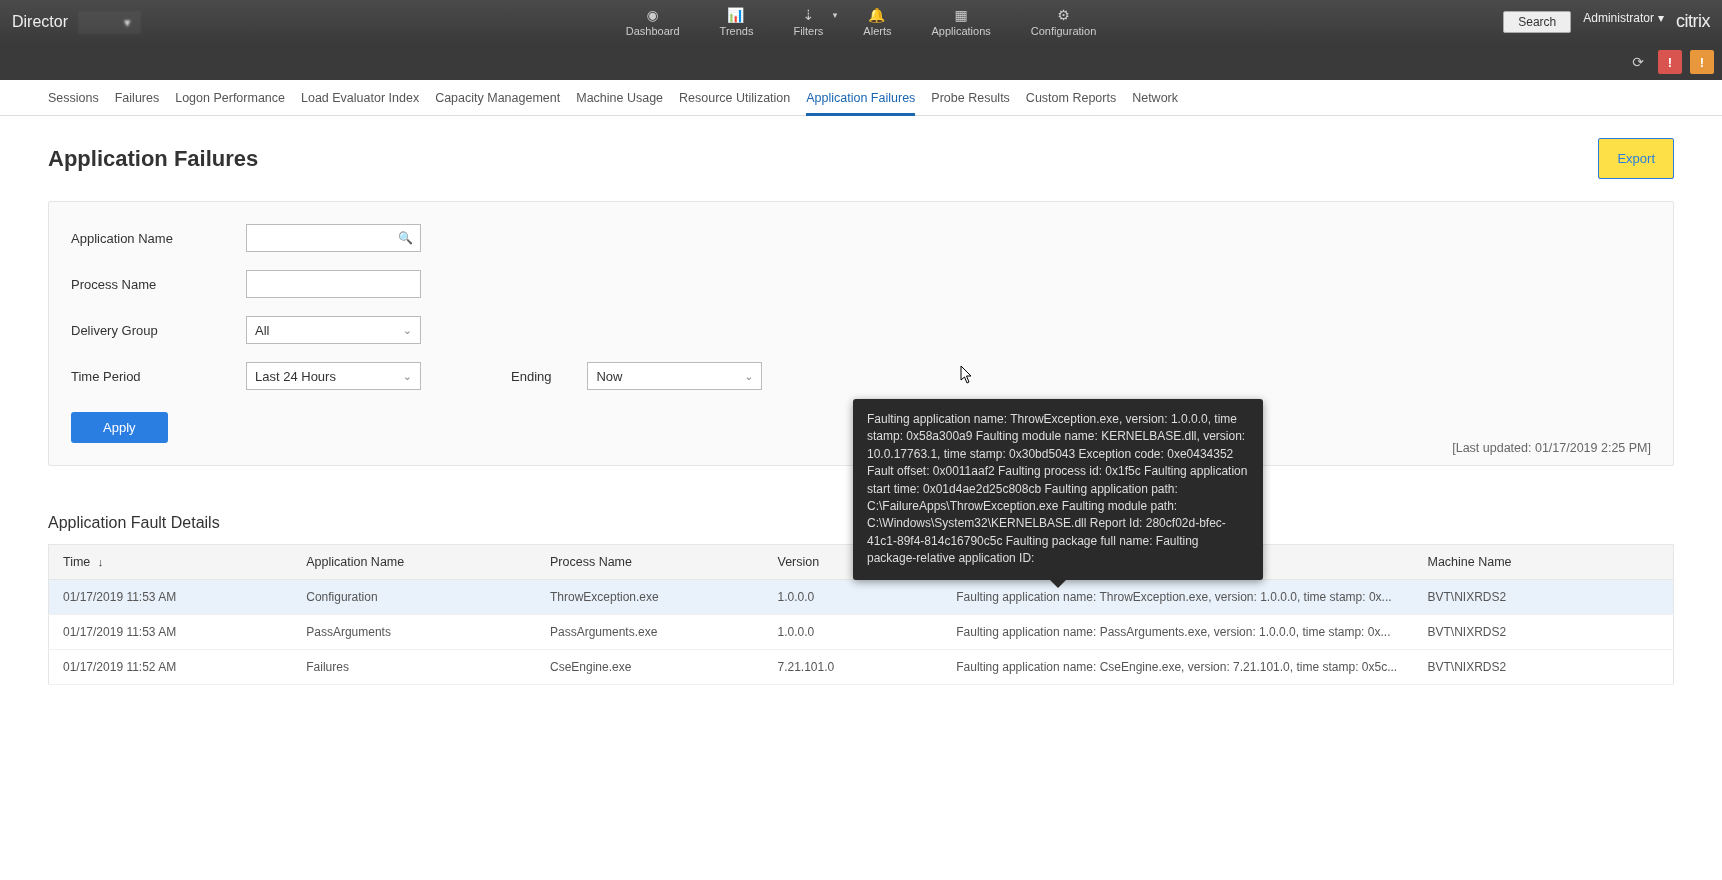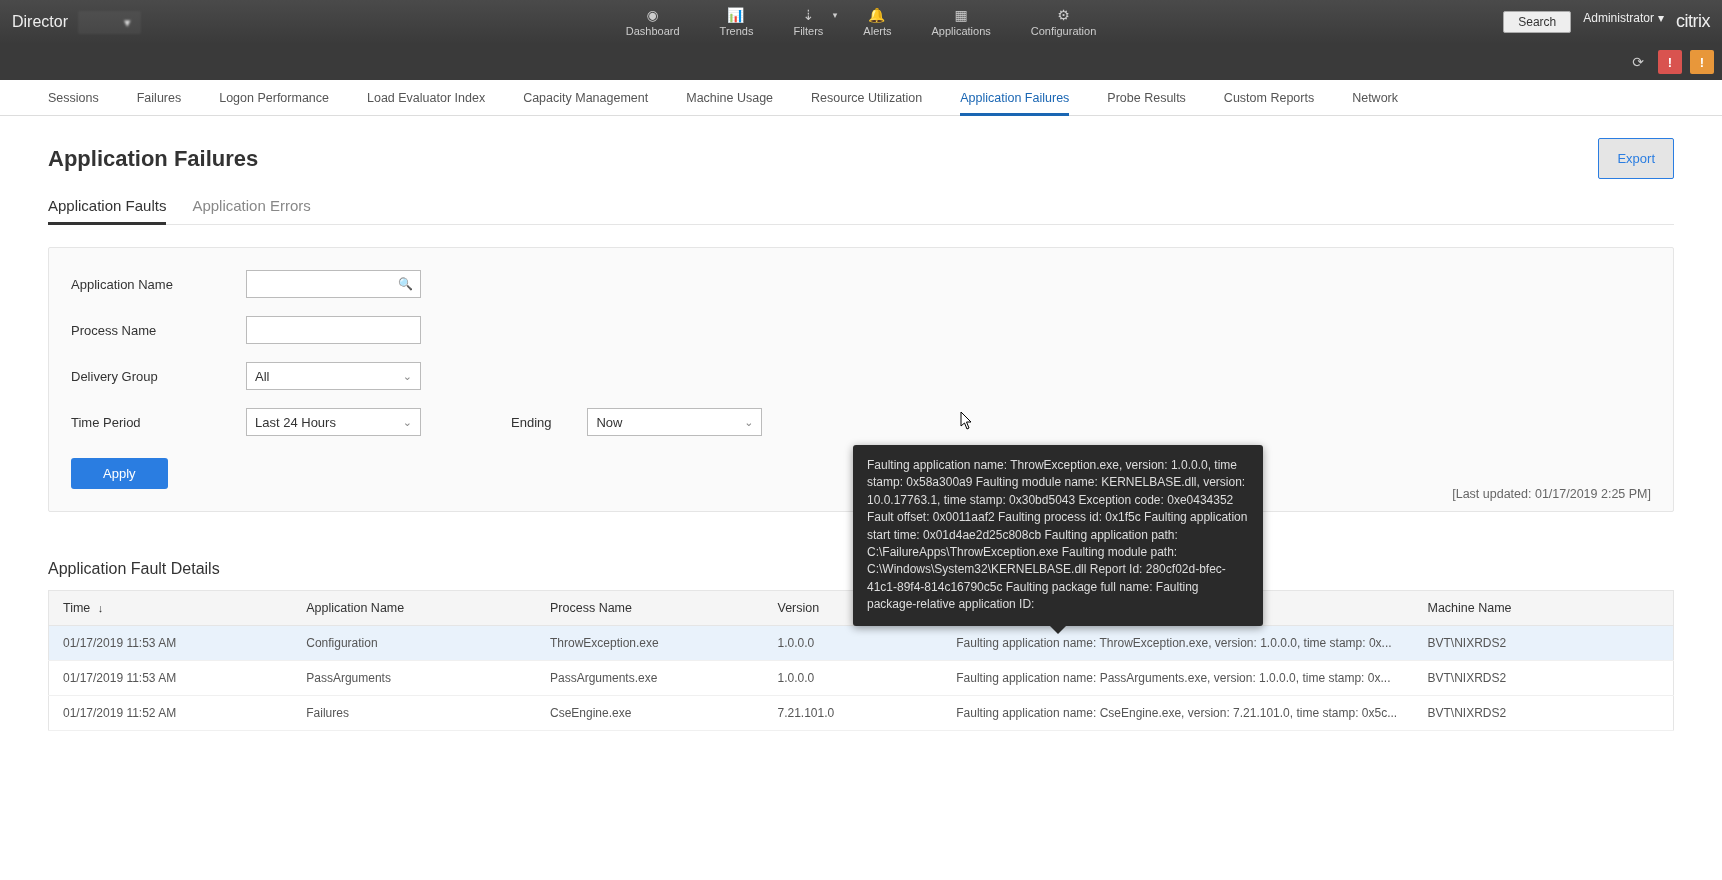--- a/index.html
+++ b/index.html
@@ -14,28 +14,28 @@
 .topnav-item.with-caret::after { content: "▾"; position: absolute; right: -8px; top: 10px; font-size: 9px; color: #ccc; }
 .topbar-right { margin-left: auto; display: flex; align-items: flex-start; gap: 12px; }
 .search-btn { background: #eee; color: #333; border: 1px solid #aaa; padding: 3px 14px; font-size: 12px; cursor: pointer; border-radius: 2px; }
 .admin-dd { display: flex; align-items: center; gap: 4px; color: #eee; cursor: pointer; font-size: 12px; }
 .citrix-logo { font-size: 18px; font-weight: 300; color: #eee; letter-spacing: -0.5px; }
 .subbar { background: #3a3a3a; height: 36px; display: flex; align-items: center; justify-content: flex-end; padding: 0 8px; gap: 8px; }
 .sub-icon { width: 24px; height: 24px; display: flex; align-items: center; justify-content: center; cursor: pointer; border-radius: 2px; }
 .sub-icon.refresh { color: #ccc; font-size: 14px; }
 .sub-icon.alert-red { background: #d9534f; color: #fff; font-weight: bold; font-size: 13px; }
 .sub-icon.alert-orange { background: #e8973a; color: #fff; font-weight: bold; font-size: 13px; }
-.tabbar { border-bottom: 1px solid #ddd; padding: 0 48px; display: flex; gap: 38px; height: 36px; align-items: center; background: #fff; }
+.tabbar { border-bottom: 1px solid #ddd; padding: 0 48px; display: flex; gap: 16px; height: 36px; align-items: center; background: #fff; }
 .tabbar-item { font-size: 12.5px; color: #555; cursor: pointer; height: 100%; display: flex; align-items: center; position: relative; }
 .tabbar-item.active { color: #1a66b3; }
 .tabbar-item.active::after { content: ""; position: absolute; bottom: -1px; left: 0; right: 0; height: 3px; background: #1a66b3; }
 .page { padding: 22px 48px; }
 .page-header { display: flex; justify-content: space-between; align-items: center; margin-bottom: 18px; }
 .page-title { font-size: 22px; font-weight: 600; color: #333; }
-.export-btn { background: #e5e5e5; border: 1px solid #2a7de1; color: #2a7de1; padding: 12px 18px; font-size: 13px; cursor: pointer; border-radius: 2px; }
+.export-btn { background: #fde047; border: 1px solid #2a7de1; color: #2a7de1; padding: 12px 18px; font-size: 13px; cursor: pointer; border-radius: 2px; }
 .subtabs { display: flex; gap: 26px; border-bottom: 1px solid #e5e5e5; }
 .subtab { font-size: 15px; color: #888; padding-bottom: 10px; cursor: pointer; position: relative; }
 .subtab.active { color: #333; font-weight: 500; }
 .subtab.active::after { content: ""; position: absolute; bottom: -1px; left: 0; right: 0; height: 3px; background: #333; }
 .filter-panel { border: 1px solid #e5e5e5; background: #fafafa; margin-top: 22px; padding: 22px; border-radius: 2px; position: relative; }
 .filter-row { display: flex; align-items: center; margin-bottom: 18px; gap: 20px; }
 .filter-label { width: 155px; font-size: 13px; color: #333; }
 .filter-input { width: 175px; height: 28px; border: 1px solid #bbb; padding: 0 8px; background: #fff; position: relative; }
 .filter-input.with-search { padding-right: 26px; }
 .search-icon-wrap { position: relative; }
@@ -135,24 +135,20 @@
   <div class="tabbar-item">Custom Reports</div>
   <div class="tabbar-item">Network</div>
 </div>
 
 <div class="page">
   <div class="page-header">
     <h1 class="page-title">Application Failures</h1>
     <button class="export-btn">Export</button>
   </div>
 
-  <div class="subtabs">
-    <div class="subtab active">Application Faults</div>
-    <div class="subtab">Application Errors</div>
-  </div>
 
   <div class="filter-panel">
     <div class="filter-row">
       <span class="filter-label">Application Name</span>
       <div class="search-icon-wrap">
         <input class="filter-input with-search" style="">
         <span class="search-icon-in">🔍</span>
       </div>
     </div>
     <div class="filter-row">

